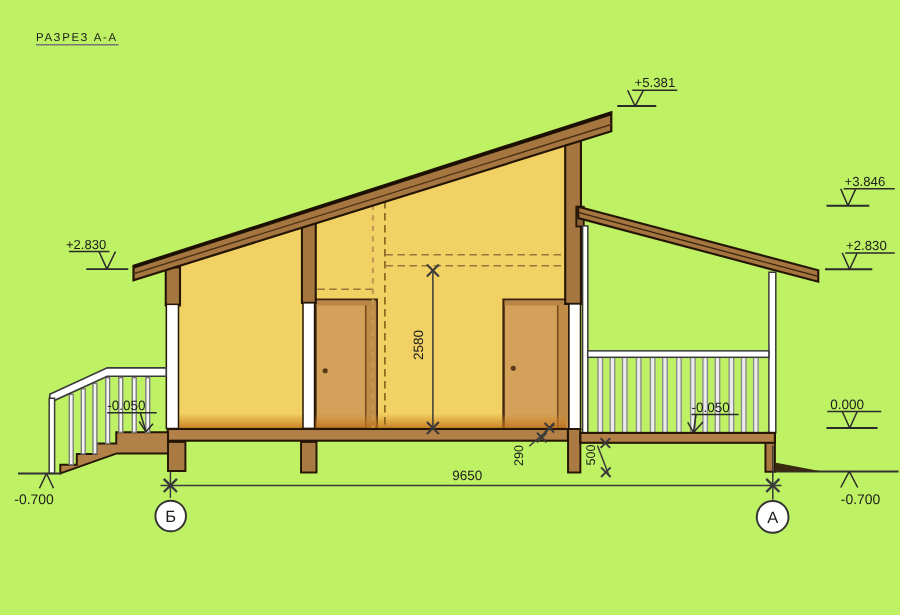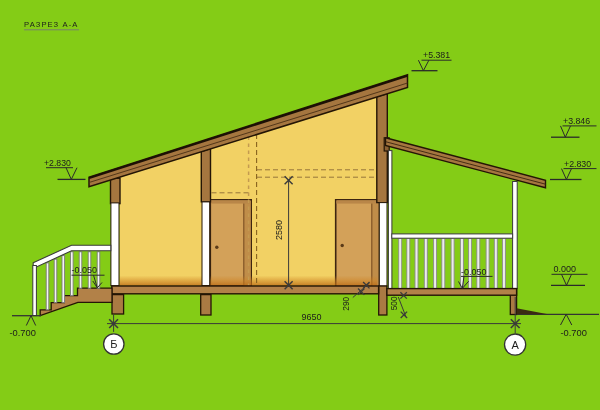--- a/index.html
+++ b/index.html
@@ -1,16 +1,16 @@
 <!DOCTYPE html>
 <html><head>
 <meta charset="utf-8">
 <style>
   html,body{margin:0;padding:0;background:#ffffff;}
-  .page{position:relative;width:600px;height:410px;background:#84cc16;overflow:hidden;}
+  .page{position:relative;width:600px;height:410px;background:#bef264;overflow:hidden;}
   svg{position:absolute;left:0;top:0;}
   text{font-family:"Liberation Sans",sans-serif;fill:#1c1c1c;}
 </style>
 </head>
 <body>
 <div class="page">
 <svg width="600" height="410" viewBox="0 0 600 410">
 <defs>
   <linearGradient id="shadow" x1="0" y1="0" x2="0" y2="1">
     <stop offset="0%" stop-color="rgba(205,130,35,0)"></stop>

